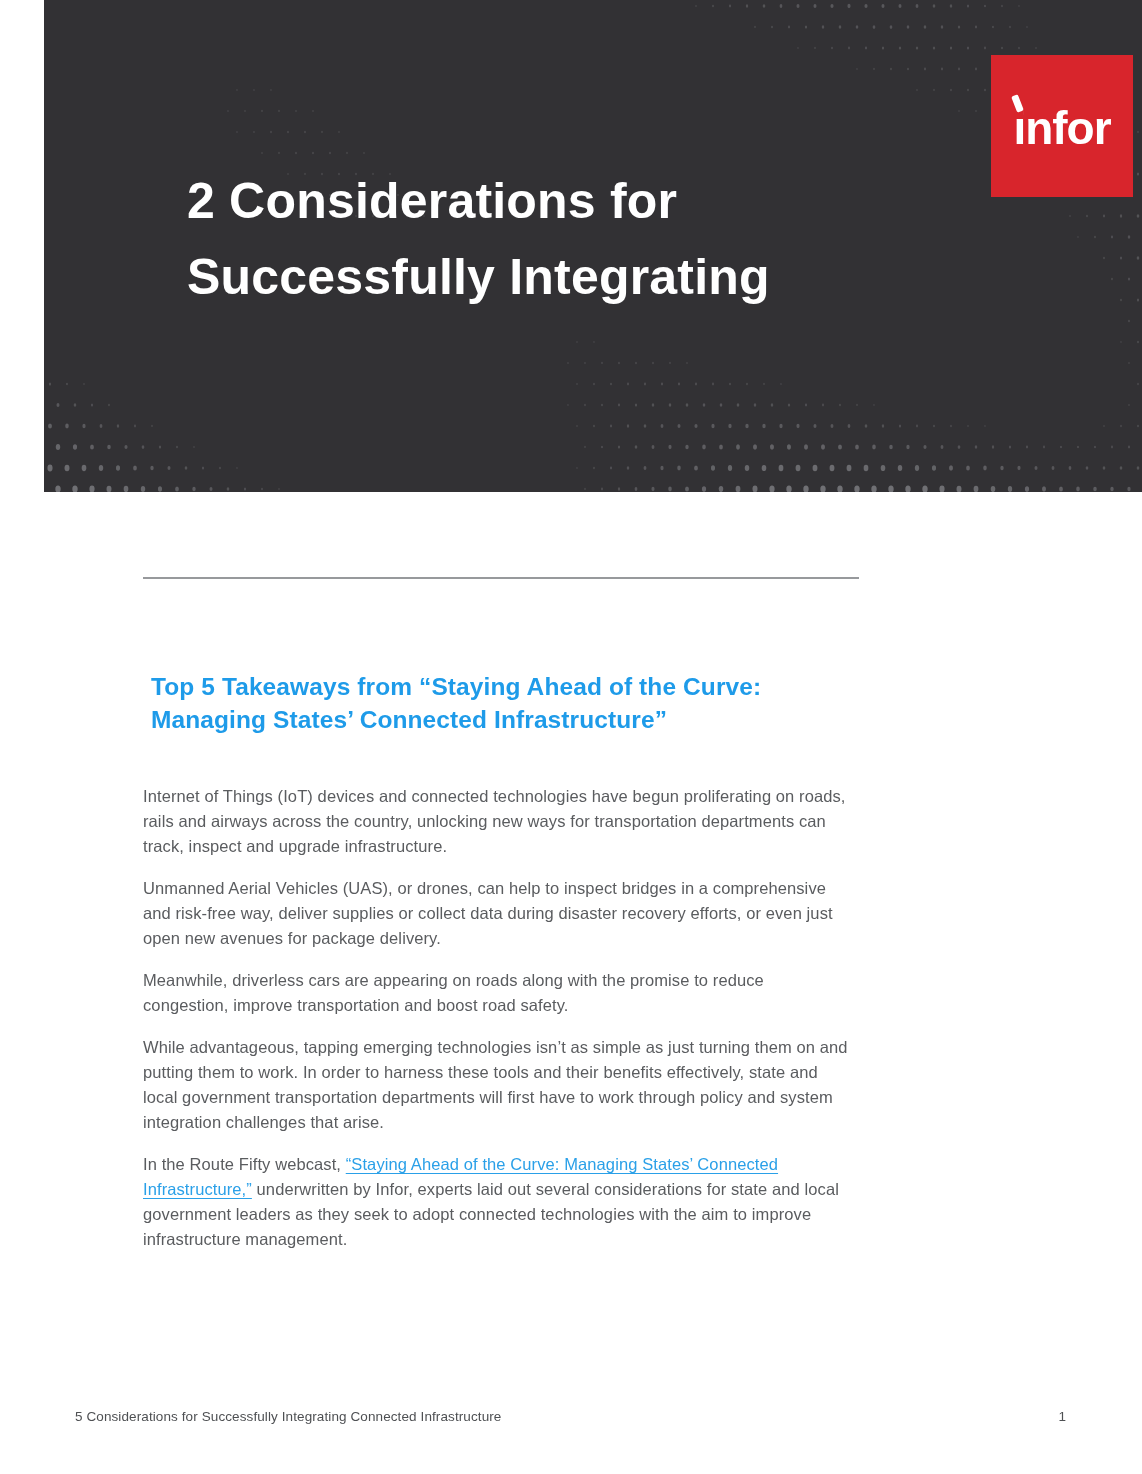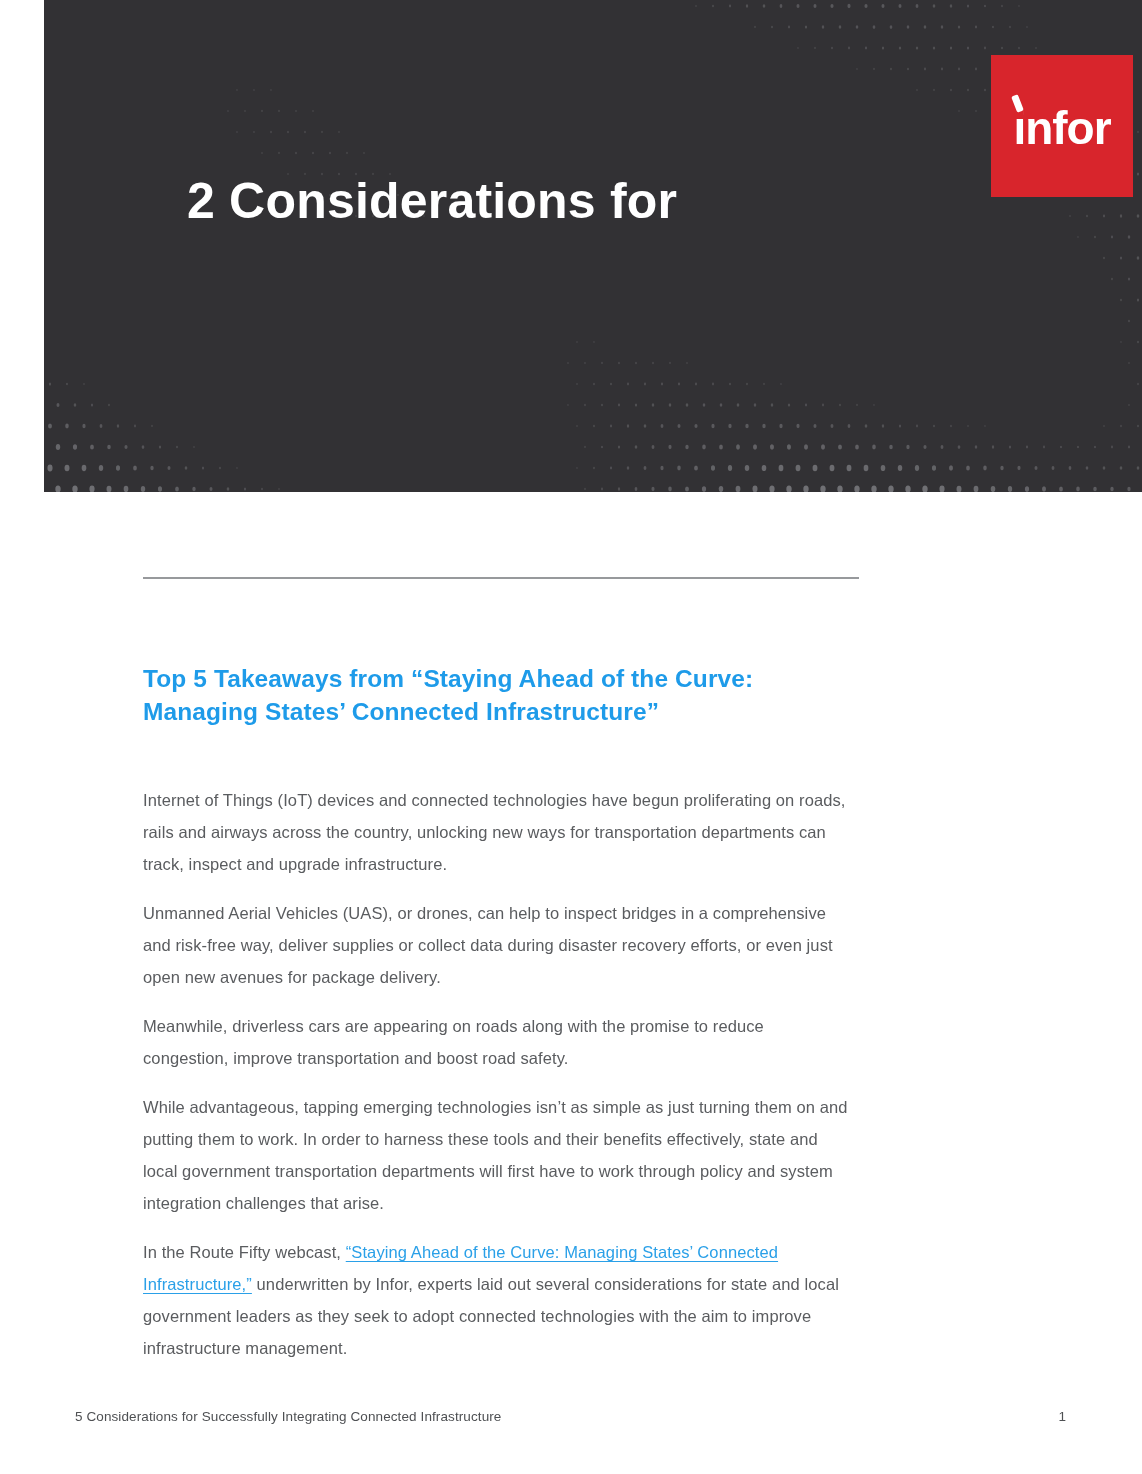--- a/index.html
+++ b/index.html
@@ -24,26 +24,26 @@
     padding-top:4px;
   }
   .logo-dot-cover{position:absolute;left:17px;top:49px;width:15px;height:15px;background:#d8252c;}
   .logo-accent{
     position:absolute;left:23px;top:40px;width:7px;height:17px;background:#ffffff;
     border-radius:2px;transform:rotate(-21deg);
   }
   
   .divider{position:absolute;left:143px;top:577px;width:716px;height:2px;background:#97999c;border:0;margin:0;}
   .section-heading{
-    position:absolute;left:143px;top:662px;margin:0;
+    position:absolute;left:143px;top:662px;margin:8px;
     color:#1e9be9;font-size:24.5px;line-height:33px;font-weight:700;letter-spacing:0.1px;
   }
   .section-heading span{display:block;}
   .body-copy{position:absolute;left:143px;top:784px;width:722px;color:#5a5c5f;}
-  .body-copy p{margin:0 12px 17px 0;font-size:16.5px;line-height:32px;letter-spacing:0.1px;}
+  .body-copy p{margin:0 12px 17px 0;font-size:16.5px;line-height:25px;letter-spacing:0.1px;}
   .body-copy a{color:#2aa0e8;text-decoration:underline;text-underline-offset:3px;}
   
   .page-footer{
     position:absolute;left:75px;right:76px;top:1408px;
     display:flex;justify-content:space-between;align-items:baseline;
     color:#4e5053;font-size:13.5px;line-height:18px;letter-spacing:0.1px;
   }
 </style>
 </head>
 <body>
@@ -494,20 +494,21 @@
       </svg>
 
     <div class="logo">
       <span class="logo-word">infor</span>
       <span class="logo-dot-cover"></span>
       <span class="logo-accent"></span>
     </div>
 
     <h1 class="doc-title">
       <span>2 Considerations for</span>
+      <span>Successfully Integrating</span>
     </h1>
   </header>
 
   <hr class="divider">
 
   <h2 class="section-heading">
     <span>Top 5 Takeaways from “Staying Ahead of the Curve:</span>
     <span>Managing States’ Connected Infrastructure”</span>
   </h2>
 

